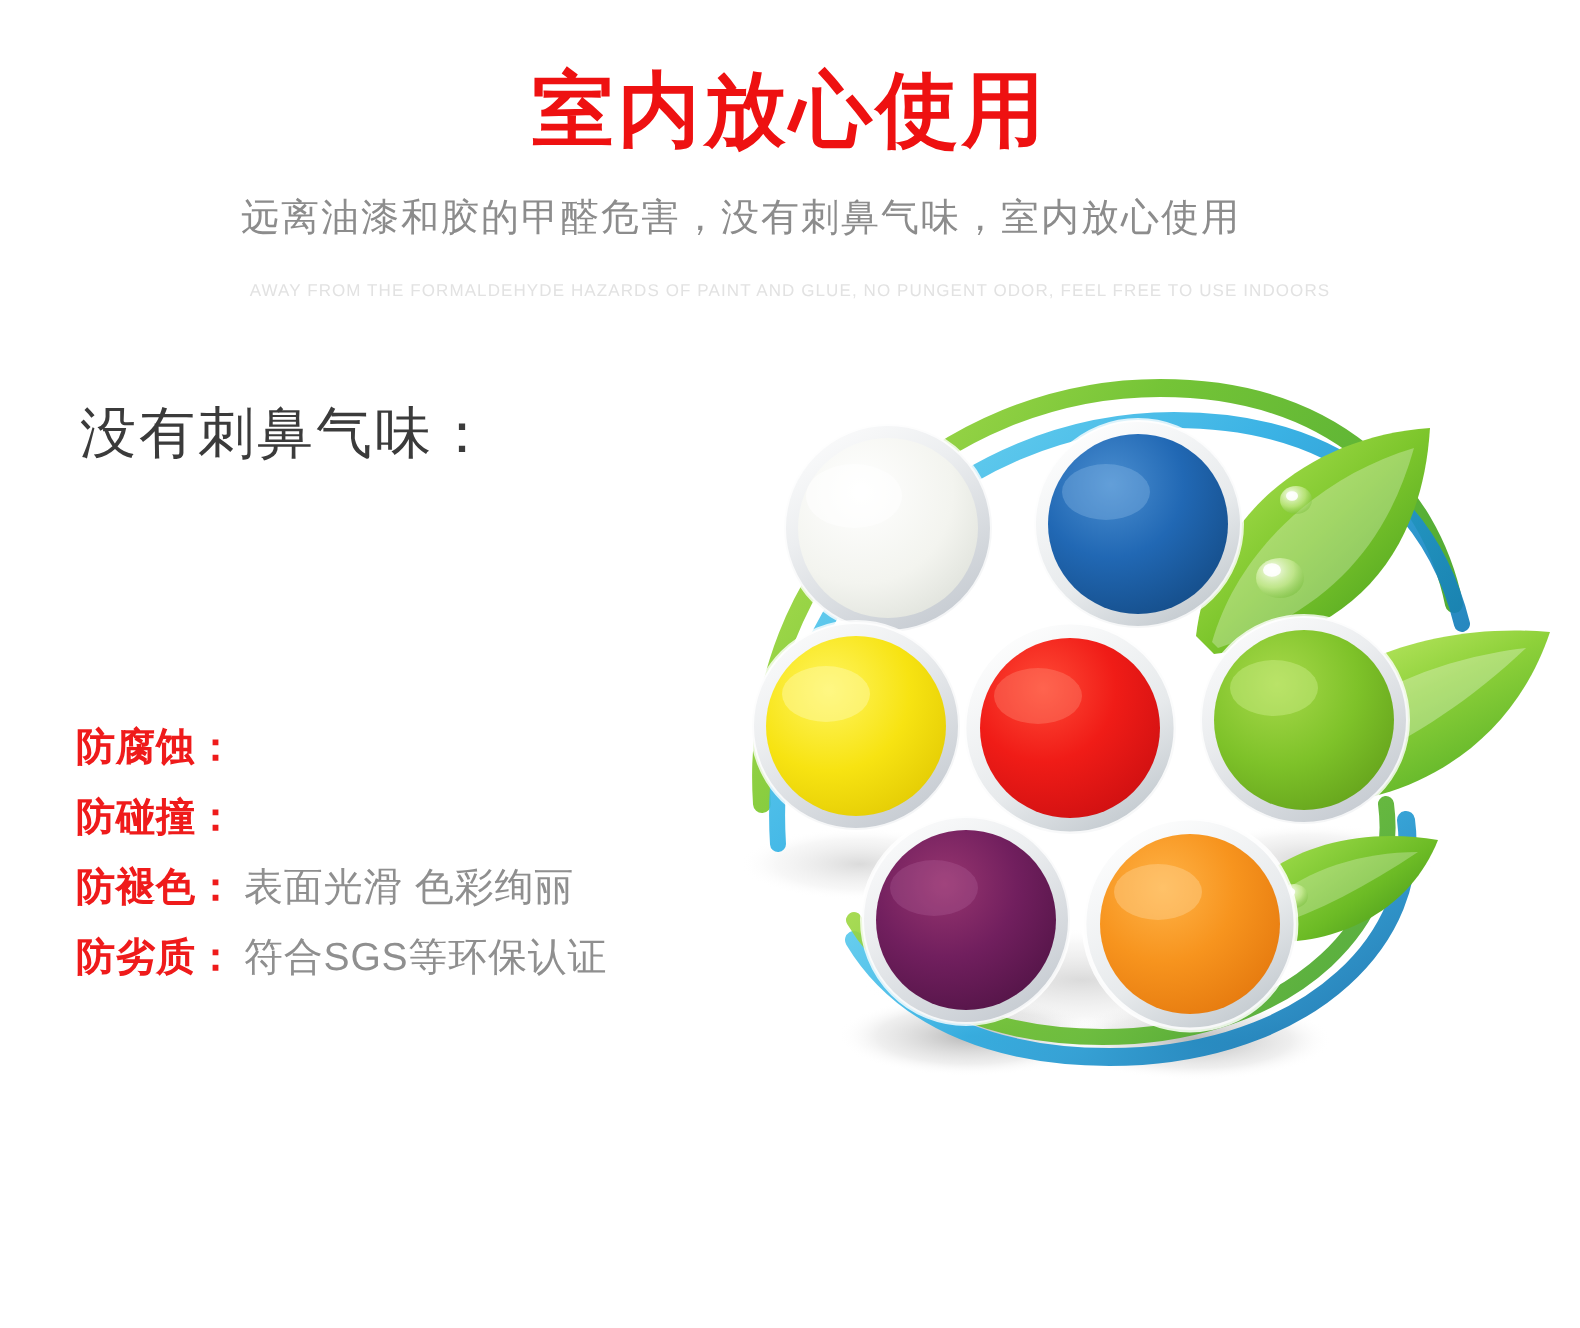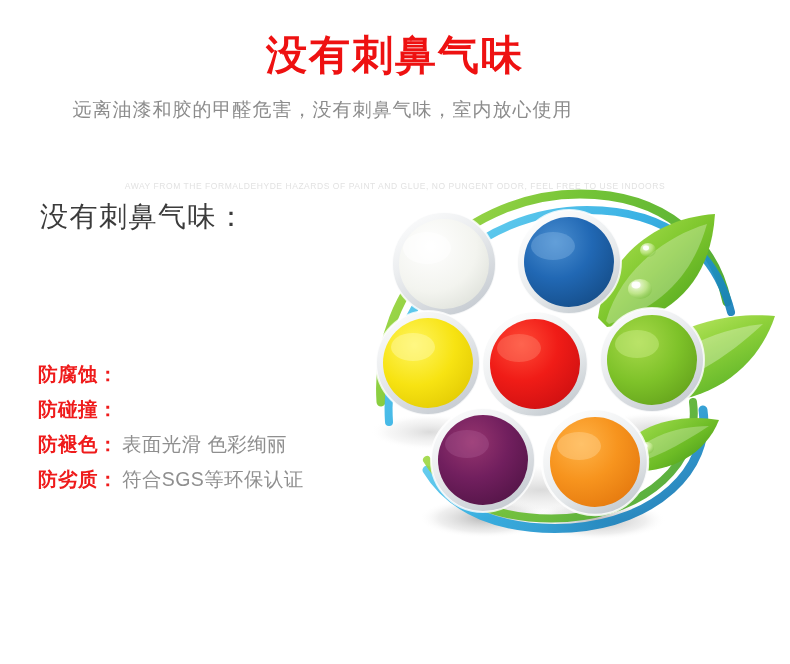--- a/index.html
+++ b/index.html
@@ -49,34 +49,34 @@
     left: 0;
     top: 96px;
     width: 645px;
     text-align: center;
     color: #8c8c8c;
     font-size: 19px;
     font-weight: 400;
     letter-spacing: 1px;
     line-height: 28px;
     white-space: nowrap;
+    padding-left: 48px;
   }
   .eng-tagline {
     position: absolute;
     left: 0;
     top: 139px;
     width: 790px;
     text-align: center;
     color: #e2e2e2;
     font-size: 8.5px;
     font-weight: 400;
     letter-spacing: 0.55px;
     line-height: 12px;
     white-space: nowrap;
-    margin-top: 41px;
   }
 
   
   .left-block {
     position: absolute;
     left: 40px;
     top: 198px;
     width: 330px;
   }
   .section-title {
@@ -140,21 +140,21 @@
     width: 435px;
     height: 400px;
   }
 </style>
 </head>
 <body>
 
 <div id="page">
 
   <div class="header">
-    <div class="headline">没有刺鼻气味</div>
+    <div class="headline">室内放心使用</div>
     <div class="subheadline">远离油漆和胶的甲醛危害，没有刺鼻气味，室内放心使用</div>
     <div class="eng-tagline">AWAY FROM THE FORMALDEHYDE HAZARDS OF PAINT AND GLUE, NO PUNGENT ODOR, FEEL FREE TO USE INDOORS</div>
   </div>
 
   <div class="left-block">
     <div class="section-title">没有刺鼻气味：</div>
   </div>
 
   <div class="features">
     <div class="feature-row">

